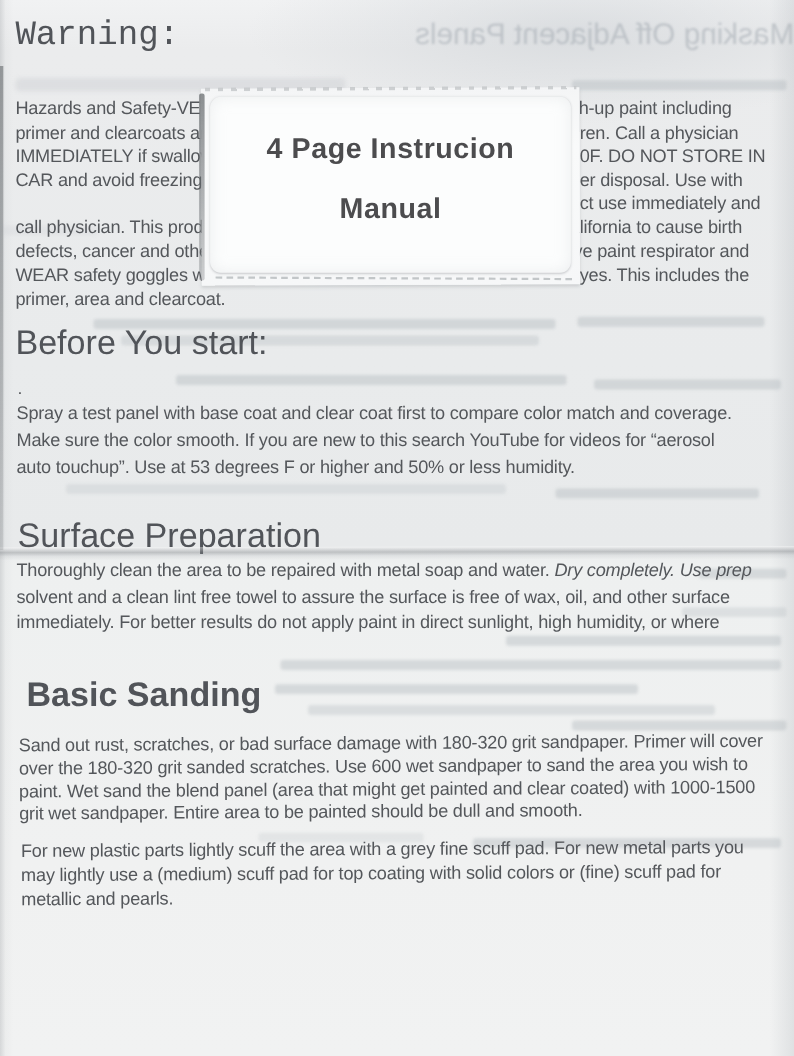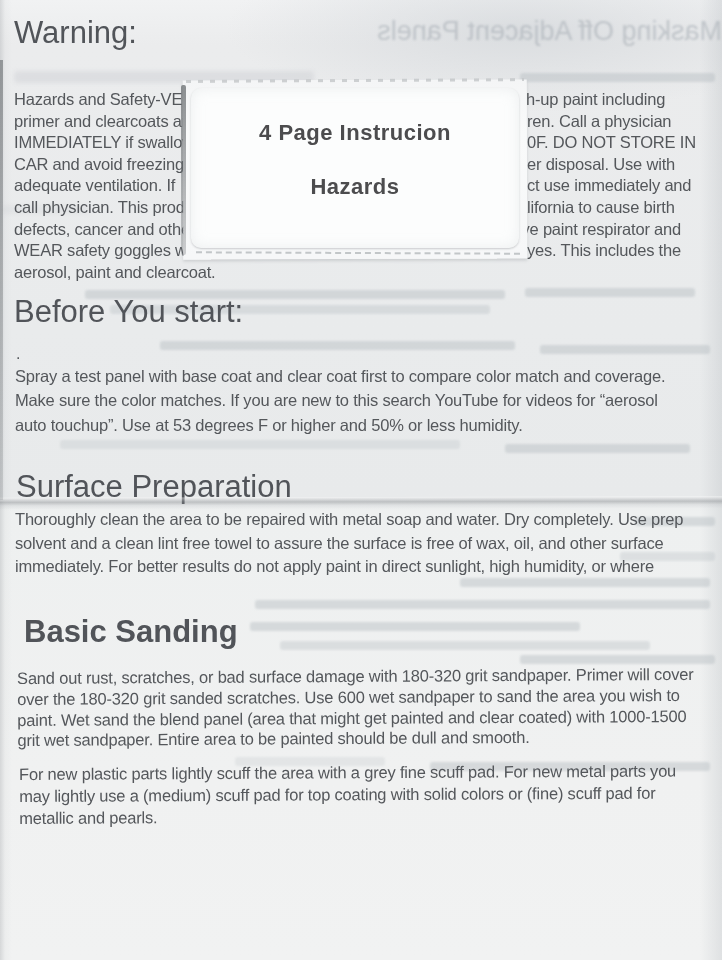--- a/index.html
+++ b/index.html
@@ -18,21 +18,21 @@
   .h1{
     position:absolute;
     font-size:31px;line-height:40px;font-weight:400;
     color:#515459;letter-spacing:0px;white-space:nowrap;
   }
   .para{position:absolute;white-space:nowrap;color:#54575b;font-size:16.5px;letter-spacing:-0.2px;}
   .para .line{position:relative;}
   .wrow{position:relative;height:21.6px;}
   .wrow .wl{position:absolute;left:0;top:0;}
   .wrow .wr{position:absolute;left:504px;top:0;}
-  .it{}
+  .it{font-style:italic;}
   .before-para .line{height:24.4px;}
   .surface-para .line{height:23.6px;}
   .sand1-para .line{height:20.8px;}
   .sand2-para .line{height:22px;}
   .note-dot{position:absolute;color:#54575b;font-size:16px;}
   
   .sticker-backing{
     position:absolute;left:183px;top:80px;width:344px;height:179px;
     background:linear-gradient(180deg,#f4f5f6,#f9fafa 30%,#f6f7f8);
     box-shadow:0 2px 3px rgba(120,124,128,0.25);
@@ -55,21 +55,21 @@
     box-shadow:0 1px 2px rgba(100,104,108,0.30), inset 0 0 14px rgba(208,212,215,0.35);
     z-index:6;
   }
   .label-edge-shadow{
     position:absolute;left:181px;top:85px;width:5px;height:170px;
     background:linear-gradient(180deg,rgba(104,108,111,0.75),rgba(104,108,111,0.30));
     border-radius:2px;filter:blur(0.4px);z-index:7;
   }
   .label .l1,.label .l2{
     position:absolute;left:0;width:100%;text-align:center;
-    font-weight:bold;font-size:22px;color:#4c4c4e;letter-spacing:0.5px;white-space:nowrap;
+    font-weight:bold;font-size:26px;color:#4c4c4e;letter-spacing:0.5px;white-space:nowrap;
   }
   .label .l1{top:32px;}
   .label .l2{top:86px;}
   
   .seam{
     position:absolute;left:0;top:497px;width:722px;height:12px;z-index:1;
     background:linear-gradient(180deg,rgba(255,255,255,0.45),rgba(128,132,136,0.42) 40%,rgba(160,164,168,0.16) 68%,transparent);
     transform:skewY(-0.1deg);
   }
   .streak{
@@ -114,76 +114,75 @@
   <div class="g" style="left:280px;top:641px;width:370px;opacity:.8;"></div>
   <div class="g" style="left:520px;top:655px;width:195px;"></div>
   <div class="g" style="left:235px;top:757px;width:150px;opacity:.5;"></div>
   <div class="g" style="left:430px;top:762px;width:280px;"></div>
 
   <div class="streak" style="left:14px;top:71px;width:300px;height:12px;"></div>
   <div class="streak" style="left:0px;top:205px;width:90px;height:9px;opacity:.6;"></div>
   <div class="edge-line"></div>
   <div class="seam"></div>
 
-  <div class="h1" style="left:14px;top:13px;">Warning:</div>
+  <div class="h1" style="left:14px;top:13px;font-family:Liberation Mono, monospace;">Warning:</div>
   <div class="para z2" style="left:14px;top:90px;width:700px;">
     <div class="wrow">
         <span class="wl">Hazards and Safety-VERY</span>
         <span class="wr">ch-up paint including</span>
       </div>
     <div class="wrow">
         <span class="wl">primer and clearcoats ar</span>
         <span class="wr">dren. Call a physician</span>
       </div>
     <div class="wrow">
         <span class="wl">IMMEDIATELY if swallow</span>
         <span class="wr">20F. DO NOT STORE IN</span>
       </div>
     <div class="wrow">
         <span class="wl">CAR and avoid freezing.</span>
         <span class="wr">per disposal. Use with</span>
       </div>
     <div class="wrow">
-        <span class="wl">adequate ventilation. If</span>
         <span class="wr">uct use immediately and</span>
       </div>
     <div class="wrow">
         <span class="wl">call physician. This produ</span>
         <span class="wr">alifornia to cause birth</span>
       </div>
     <div class="wrow">
         <span class="wl">defects, cancer and othe</span>
         <span class="wr">ive paint respirator and</span>
       </div>
     <div class="wrow">
         <span class="wl">WEAR safety goggles wh</span>
         <span class="wr">eyes. This includes the</span>
       </div>
     <div class="wrow">
-        <span class="wl">aerosol, paint and clearcoat.</span>
+        <span class="wl">primer, area and clearcoat.</span>
         <span class="wr"></span>
       </div>
   </div>
 
   <div>
     <div class="sticker-backing"></div>
     <div class="perforation"></div>
     <div class="tear-line"></div>
     <div class="label-edge-shadow"></div>
     <div class="label">
       <div class="l1">4 Page Instrucion</div>
-      <div class="l2">Hazards</div>
+      <div class="l2">Manual</div>
     </div>
   </div>
 
   <div class="h1" style="left:14px;top:292px;">Before You start:</div>
   <div class="note-dot" style="left:16px;top:345px;">.</div>
   <div class="para before-para z2" style="left:15px;top:367px;">
     <div class="line">Spray a test panel with base coat and clear coat first to compare color match and coverage.</div>
-    <div class="line">Make sure the color matches.  If you are new to this search YouTube for videos for “aerosol</div>
+    <div class="line">Make sure the color smooth.  If you are new to this search YouTube for videos for “aerosol</div>
     <div class="line">auto touchup”.  Use at 53 degrees F or higher and 50% or less humidity.</div>
   </div>
 
   <div class="h1" style="left:16px;top:467px;">Surface Preparation</div>
   <div class="para surface-para z2" style="left:15px;top:510px;">
     <div class="line"><span>Thoroughly clean the area to be repaired with metal soap and water.  </span> <span class="it">Dry completely. Use prep</span></div>
     <div class="line">solvent and a clean lint free towel to assure the surface is free of wax, oil, and other surface</div>
     <div class="line">immediately. For better results do not apply paint in direct sunlight, high humidity, or where</div>
   </div>
 

